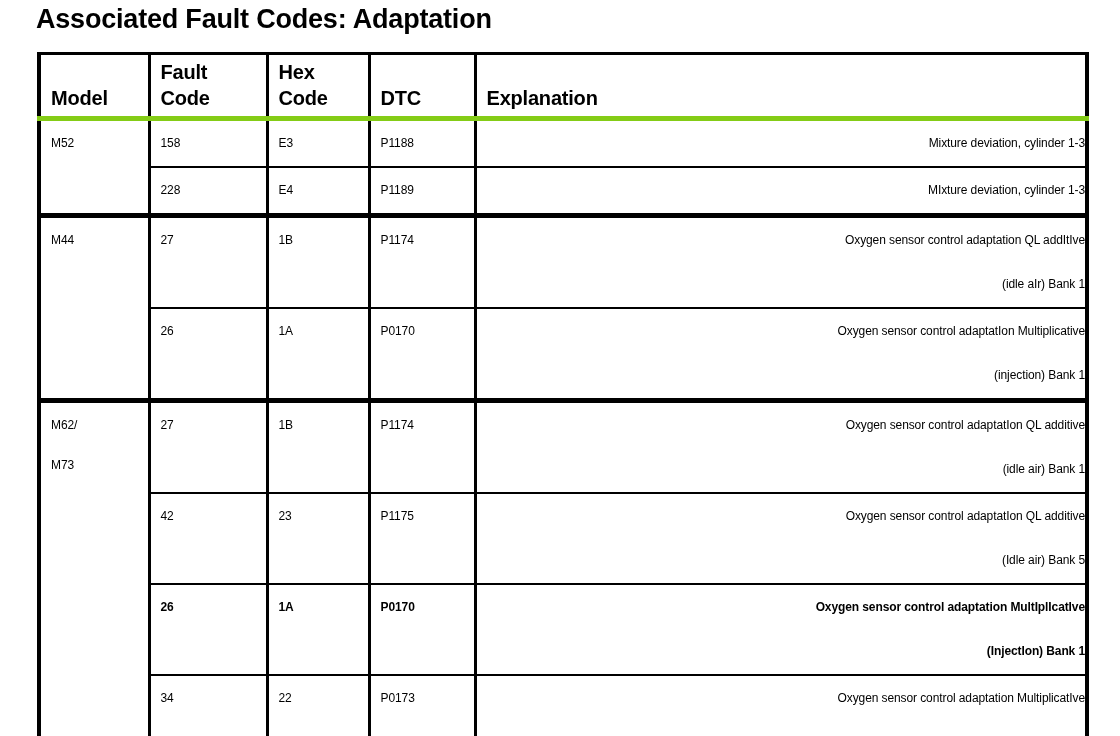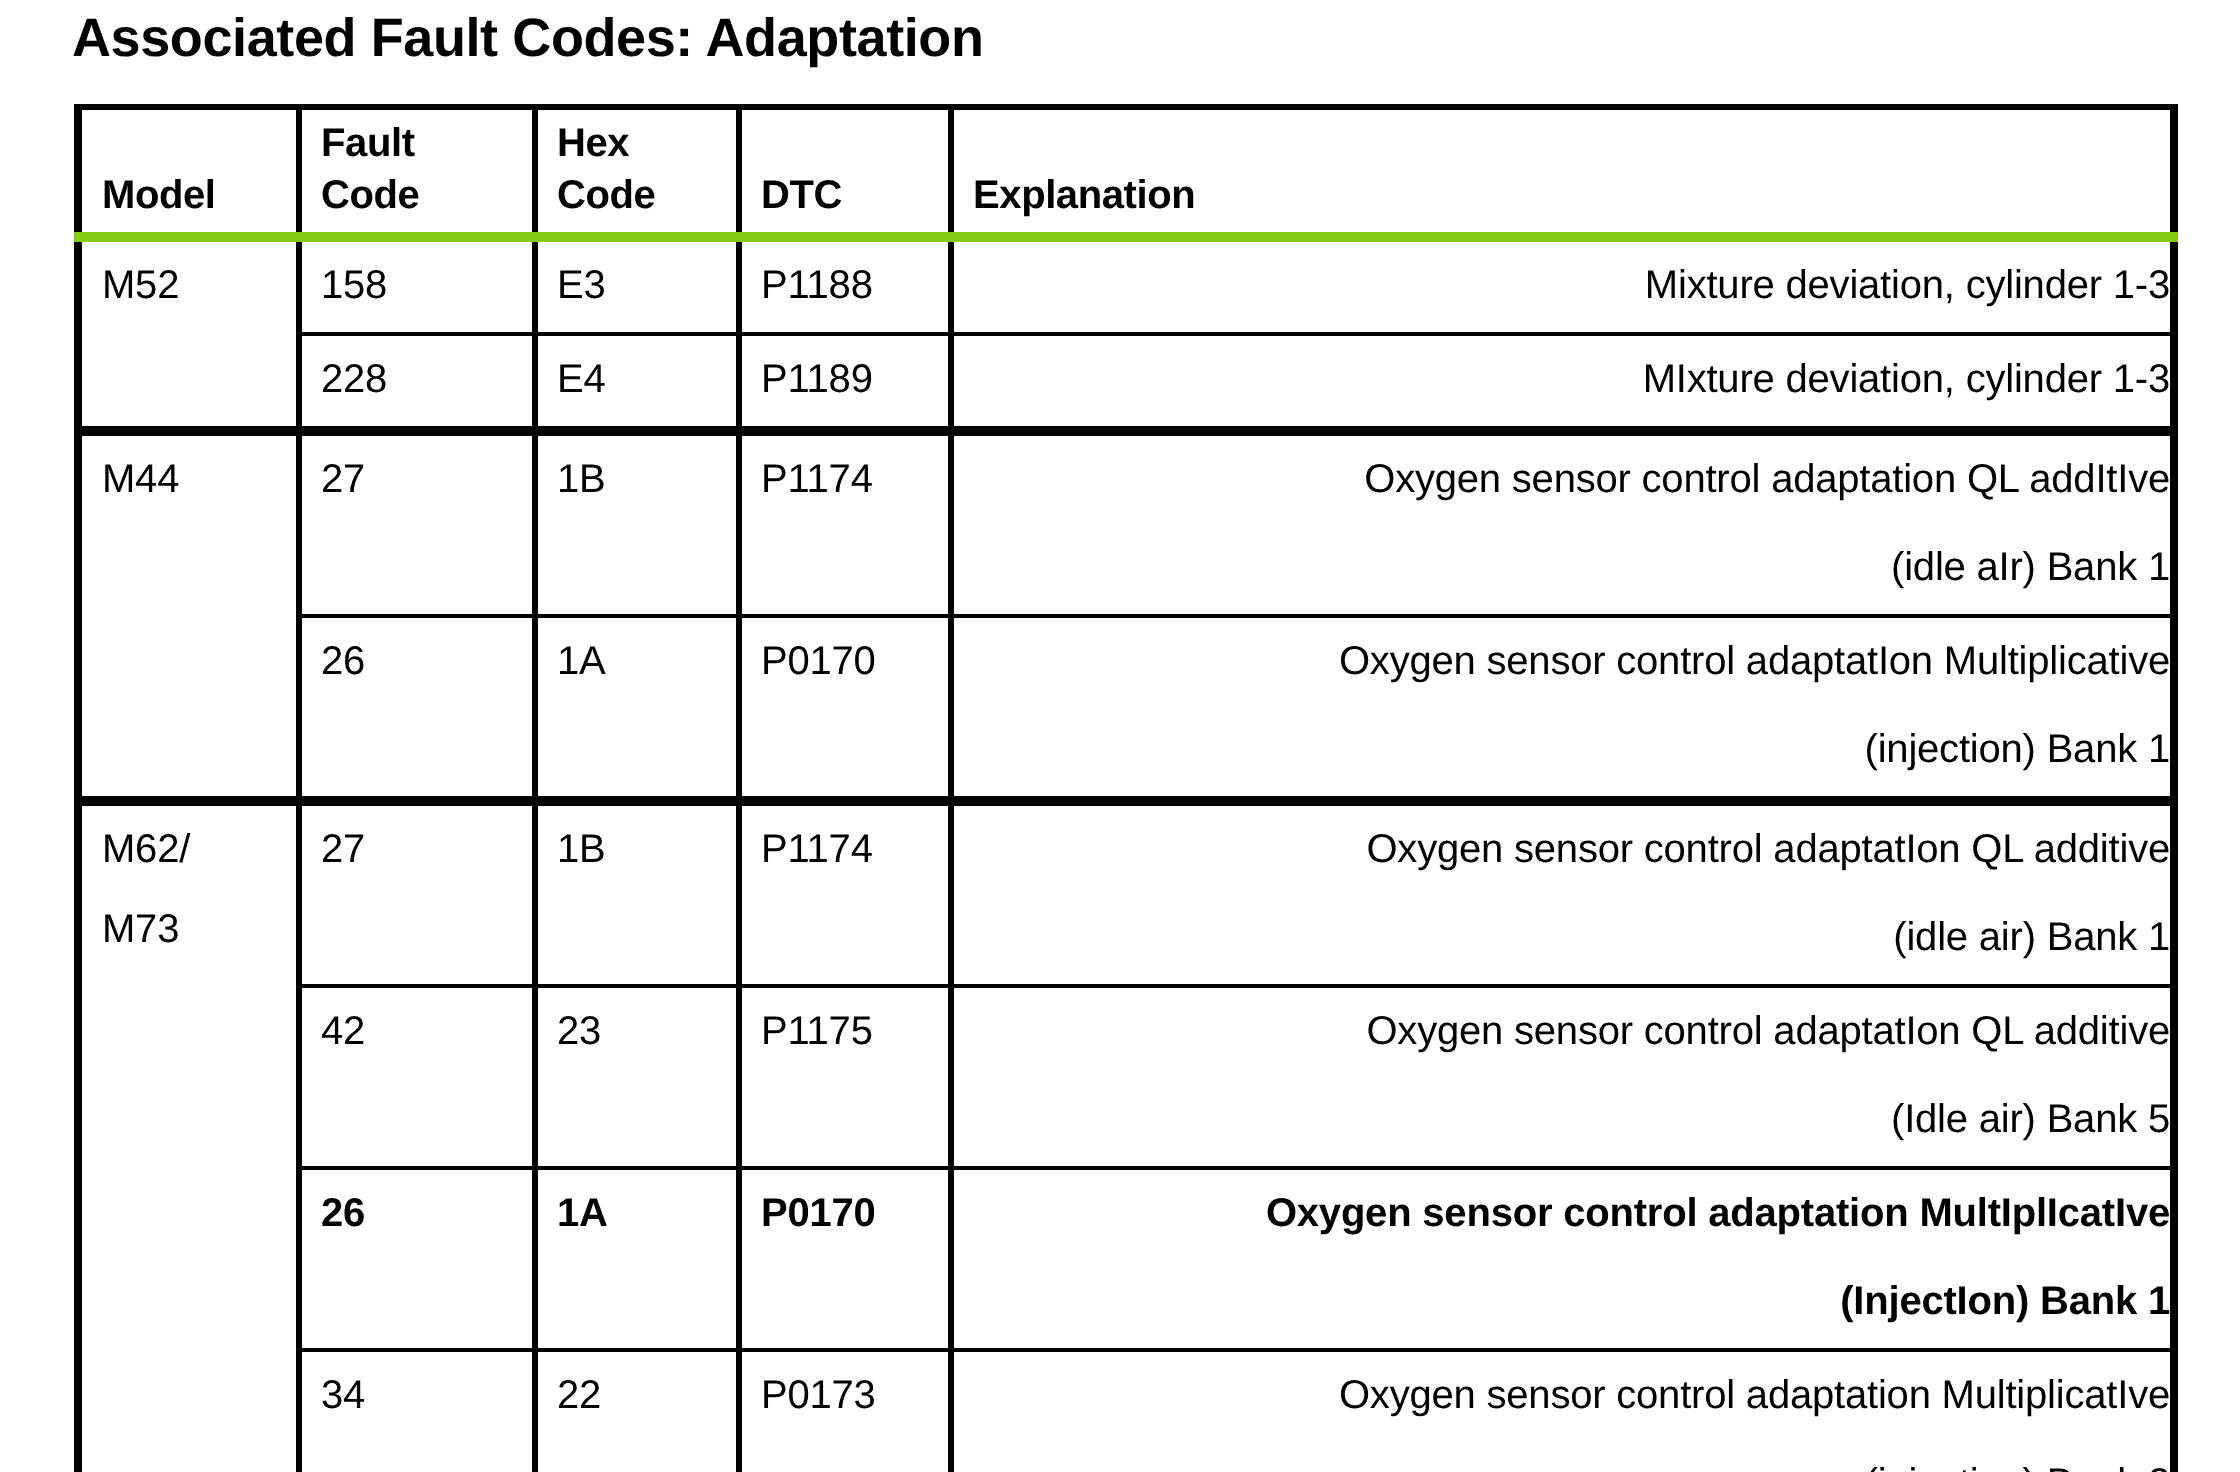--- a/index.html
+++ b/index.html
@@ -75,21 +75,21 @@
     letter-spacing: -0.2px;
     margin-top: 32px;
   }
   thead th.last { border-right: none; }
   thead th .hl { display: block; }
 
   
   tbody td {
     vertical-align: top;
     text-align: left;
-    font-size: 20px;
+    font-size: 12px;
     line-height: 44px;
     padding: 0 0 0 10px;
     border-right: 3px solid #000;
     letter-spacing: -0.1px;
     font-weight: normal;
   }
   tbody td.last { border-right: none; text-align: right; }
 
   
   tbody td.model-cell {

